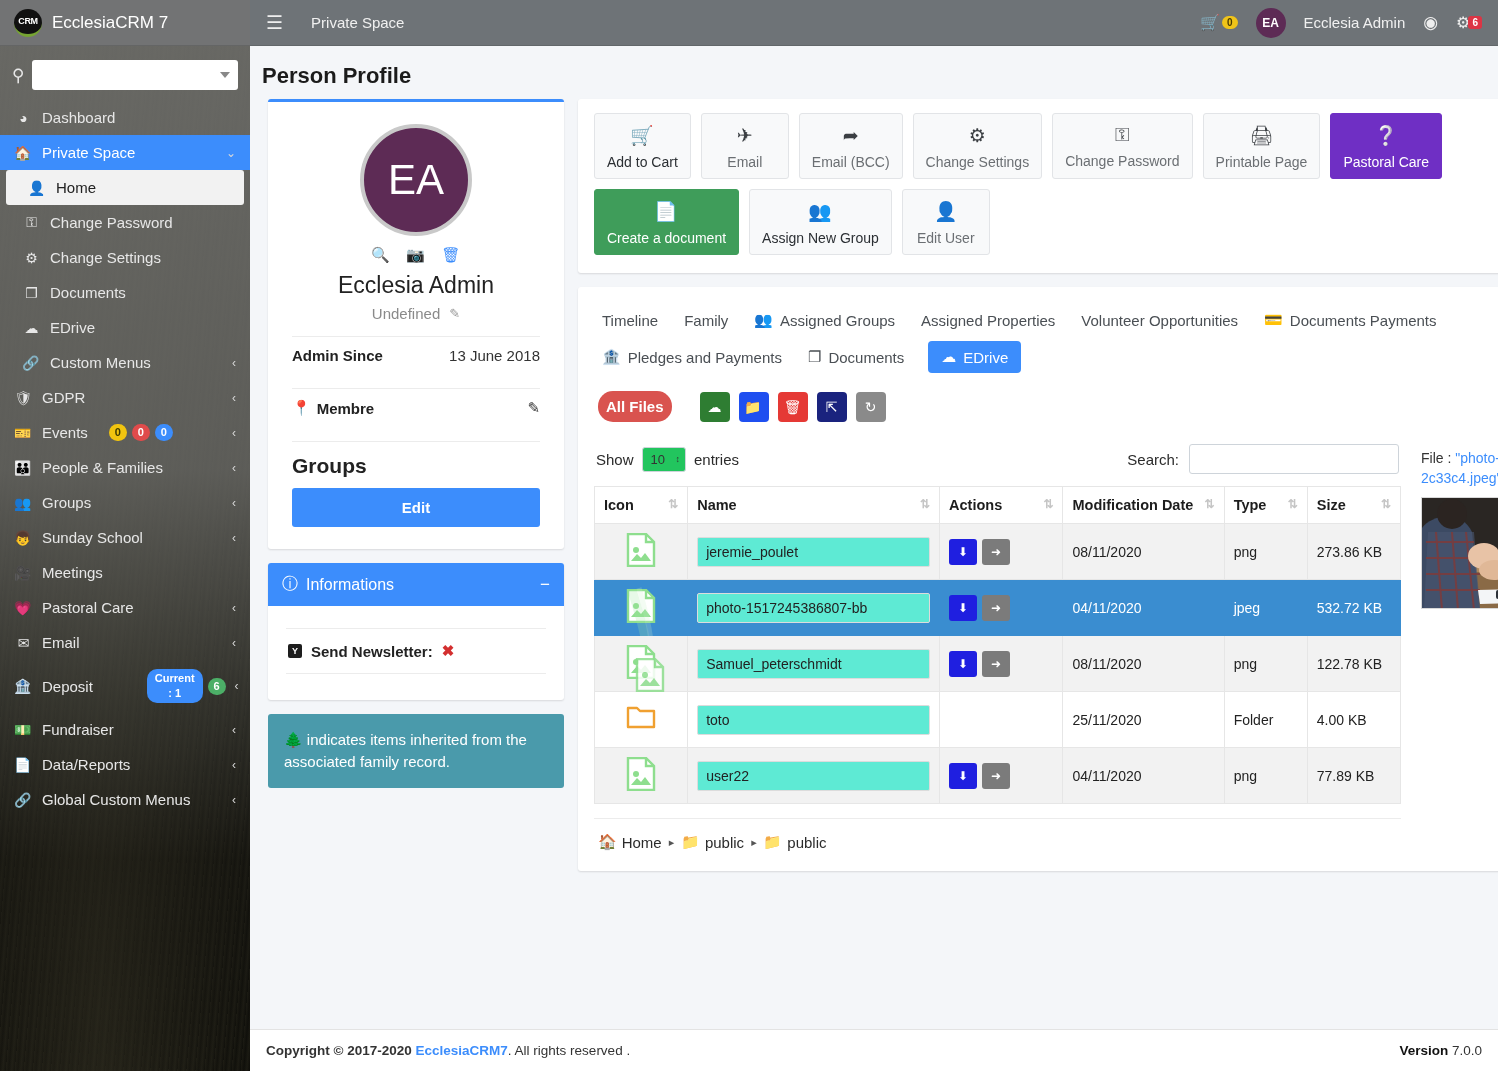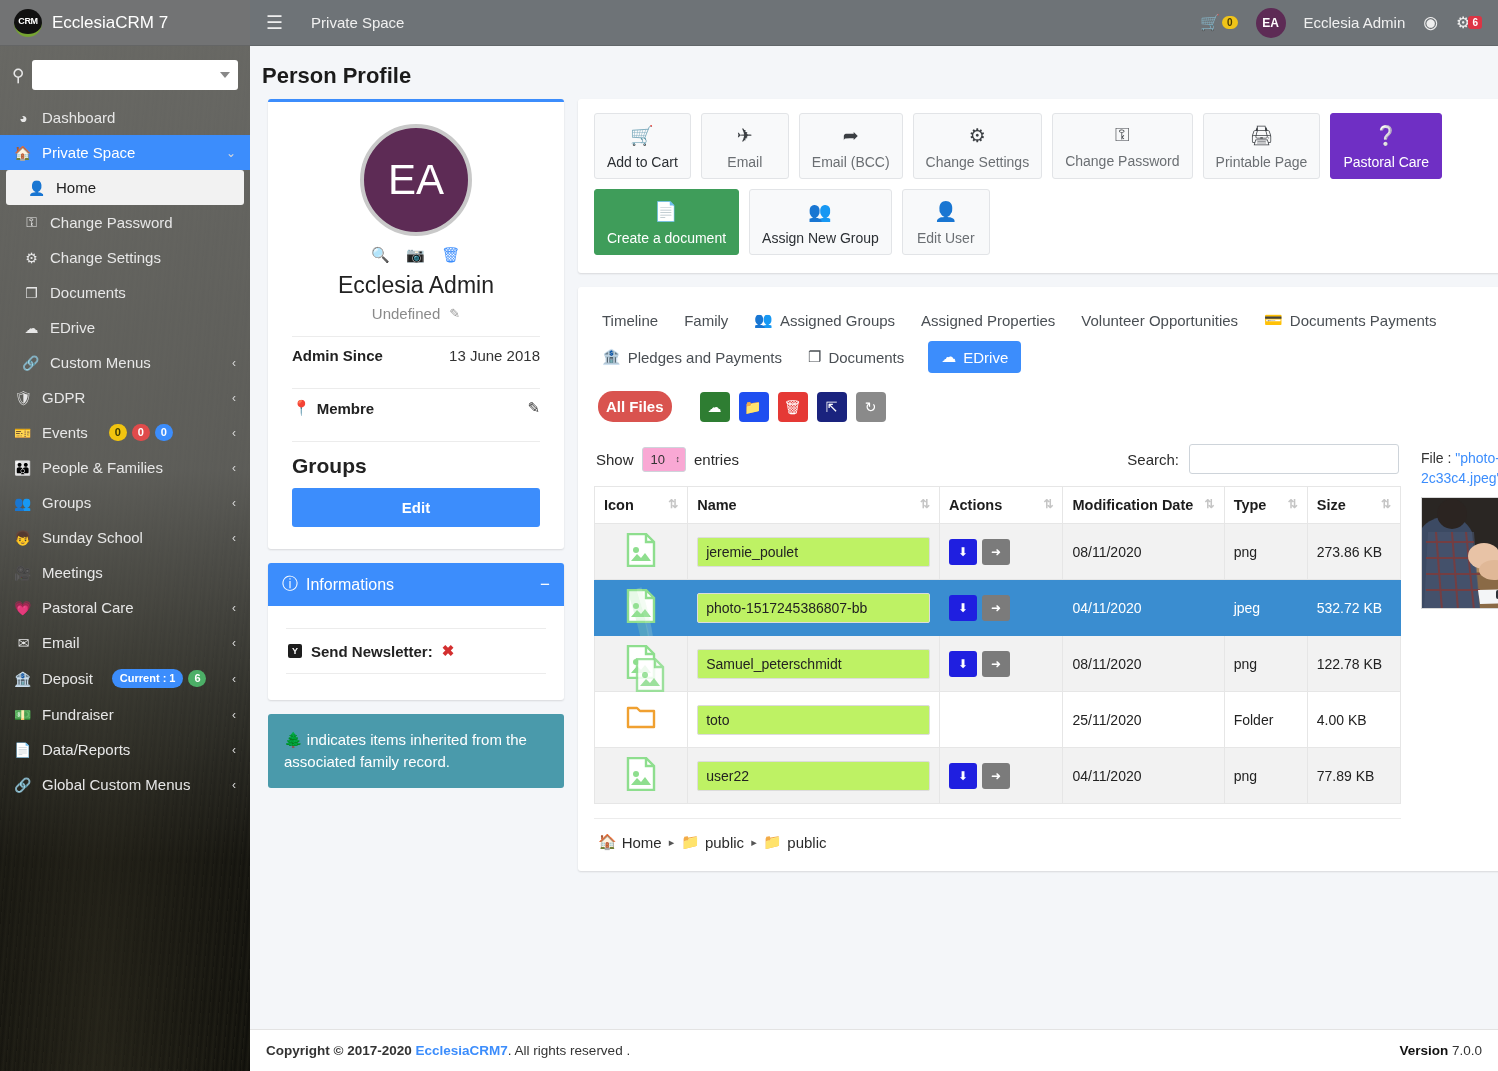--- a/index.html
+++ b/index.html
@@ -53,21 +53,21 @@
   .menu a.active{ background:#3c8dfc; color:#fff; }
   .sub{ list-style:none; }
   .sub a{ padding:9px 14px 9px 22px; font-size:15px; }
   .sub li.cur{ margin:0 6px; }
   .sub li.cur a{ background:#f2f2f2; color:#222; border-radius:3px; }
   .badge{
     display:inline-block; min-width:18px; text-align:center;
     padding:1px 5px; border-radius:9px; font-size:11px; font-weight:bold; color:#fff; line-height:15px;
   }
   .b-yellow{background:#f1c40f;color:#3a3a00;} .b-red{background:#e04b4b;} .b-blue{background:#3c8dfc;}
-  .b-green{background:#4caf67;} .b-bluepill{background:#3c8dfc;border-radius:10px;padding:2px 8px;}
+  .b-green{background:#4caf67;} .b-bluepill{background:#3c8dfc;border-radius:10px;padding:2px 8px;margin-left:35px;}
 
   
   .topnav{
     position:absolute; left:250px; top:0; width:1248px; height:46px;
     background:#6e7377; display:flex; align-items:center; padding:0 16px; gap:14px;
     border-bottom:1px solid rgba(0,0,0,.1);
   }
   .hamb{ color:#eee; font-size:19px; cursor:pointer; }
   .topnav .space{ color:#f0f0f0; font-size:15px; margin-left:14px;}
   .topnav .right{ margin-left:auto; display:flex; align-items:center; gap:18px; }
@@ -161,38 +161,38 @@
        display:inline-flex;align-items:center;justify-content:center;}
   .sq.green{background:#2e7d32;} .sq.blue{background:#1f4ff0;} .sq.red{background:#e53935;}
   .sq.navy{background:#1a237e;} .sq.grey{background:#8a8a8a;}
 
   .tablearea{ display:flex; gap:16px; margin-top:12px; }
   .tbl-wrap{ flex:1; min-width:0; }
   .ctrl-row{ display:flex; align-items:center; padding:6px 2px 12px; }
   .show-ctrl{ font-size:15px; color:#2b2b2b; display:flex; align-items:center; gap:8px;}
   .sel{
     border:1px solid #ced4da; border-radius:3px; padding:4px 20px 4px 8px;
-    font-size:13px; background:#f9a8d4; position:relative; color:#333;
+    font-size:13px; background:#22c55e; position:relative; color:#333;
   }
   .sel .sp{ position:absolute; right:5px; top:50%; transform:translateY(-50%); font-size:9px; line-height:9px;}
   .search-ctrl{ margin-left:auto; display:flex; align-items:center; gap:10px; font-size:15px; color:#2b2b2b;}
   .search-ctrl input{ width:210px; height:30px; border:1px solid #ced4da; border-radius:3px; padding:0 8px; font-family:inherit;}
 
   table{ width:100%; border-collapse:collapse; font-size:14px; }
   thead th{
     border:1px solid #e6e6e6; background:#fff; text-align:left; padding:10px 9px;
     font-size:14.5px; color:#1d1d1d; vertical-align:bottom; white-space:normal;
   }
   thead th .so{ color:#c5c5c5; font-size:12px; float:right; }
   tbody td{ border:1px solid #e6e6e6; padding:9px; vertical-align:middle; color:#222; }
   tbody tr.odd td{ background:#f2f2f2; }
   tbody tr.even td{ background:#fff; }
   tbody tr.sel-row td{ background:#3a8dd0; color:#fff; border-color:#3a8dd0;}
   .namebox{
-    display:block; width:100%; background:#bef264; border:1px solid #dcdcdc; border-radius:2px;
+    display:block; width:100%; background:#5eead4; border:1px solid #dcdcdc; border-radius:2px;
     padding:6px 8px; font-size:14px; color:#222; white-space:nowrap; overflow:hidden;
   }
   .ico-cell{ width:74px; text-align:center; position:relative; }
   .acts{ display:flex; gap:5px; }
   .act-dl{ width:28px;height:26px;background:#1f1fe0;color:#fff;border:0;border-radius:3px;font-size:12px;cursor:pointer;}
   .act-sh{ width:28px;height:26px;background:#7b7b7b;color:#fff;border:0;border-radius:3px;font-size:12px;cursor:pointer;}
 
   .fimg{ display:inline-block; width:30px; height:34px; position:relative; }
   .fimg svg{ display:block; }
 

